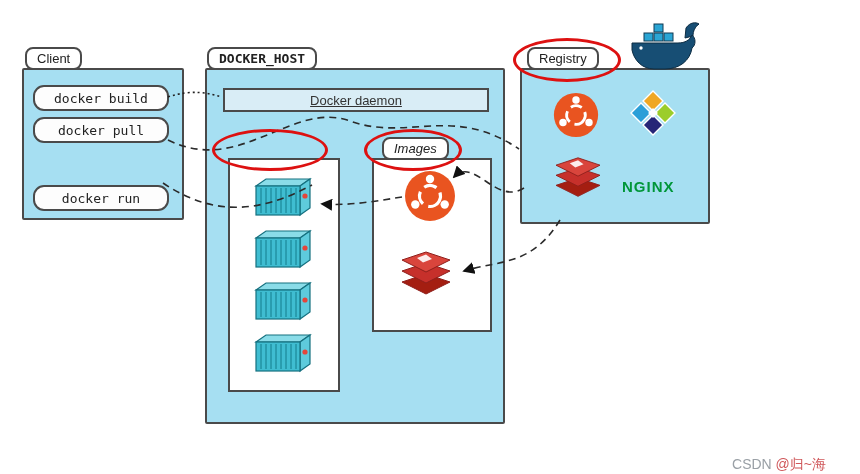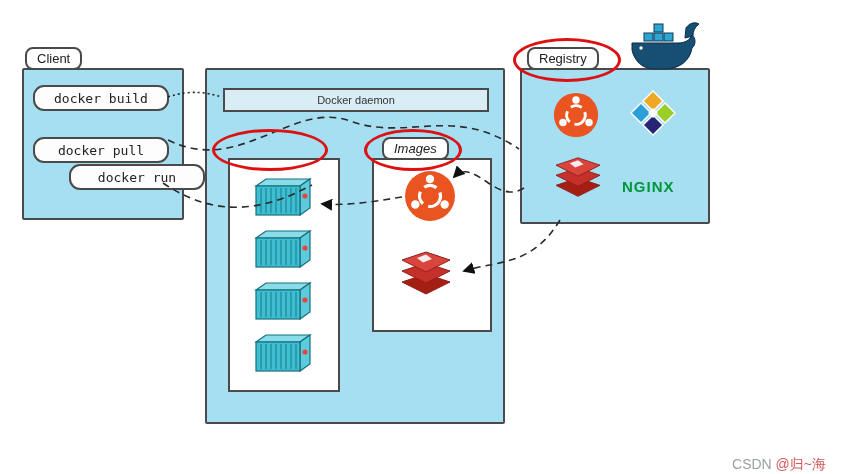--- a/index.html
+++ b/index.html
@@ -8,43 +8,44 @@
   .panel{position:absolute;background:#a6dff2;border:2px solid #4a4a4a;border-radius:2px;z-index:1;}
   .subbox{position:absolute;background:#ffffff;border:2px solid #4a4a4a;z-index:2;}
   .tab{position:absolute;background:#ffffff;border:2px solid #4a4a4a;border-radius:8px;
        padding:2px 10px;font-size:13px;color:#222;z-index:4;white-space:nowrap;}
   .tab.mono{font-family:"DejaVu Sans Mono",monospace;font-weight:bold;}
   .cmd{position:absolute;width:132px;height:22px;background:#fdfdfd;border:2px solid #4a4a4a;
        border-radius:11px;font-family:"DejaVu Sans Mono",monospace;font-size:13px;color:#222;
        display:flex;align-items:center;justify-content:center;z-index:2;}
   .daemon{position:absolute;left:223px;top:88px;width:262px;height:20px;background:#d9edf6;
           border:2px solid #4a4a4a;display:flex;align-items:center;justify-content:center;
-          font-size:11px;color:#333;z-index:2;}
+          font-size:13px;color:#333;z-index:2;text-decoration:underline;}
   .icon{position:absolute;z-index:3;}
   .redring{position:absolute;border:3px solid #dd1111;border-radius:50%;z-index:6;
            pointer-events:none;background:transparent;}
   #wires{position:absolute;left:0;top:0;width:860px;height:474px;z-index:5;pointer-events:none;}
   .nginx{position:absolute;left:622px;top:170px;font-size:15px;font-weight:800;
          letter-spacing:1px;color:#009639;z-index:3;margin-top:8px;}
   .watermark{position:absolute;right:10px;bottom:0;font-size:14px;z-index:7;}
   .watermark .brand{color:#9aa0a6;}
   .watermark .user{color:#cf5659;}
 </style>
 </head>
 <body>
 
 <div id="canvas">
 
   <div class="panel" style="left:22px;top:68px;width:158px;height:148px;"></div>
   <div class="tab" style="left:25px;top:47px;">Client</div>
   <div class="cmd" style="left:33px;top:85px;">docker build</div>
-  <div class="cmd" style="left:33px;top:137px;">docker pull</div>
-  <div class="cmd" style="left:33px;top:164px;margin-left:36px;">docker run</div>
+  <div class="cmd" style="left:33px;top:117px;">docker pull</div>
+  <div class="cmd" style="left:33px;top:185px;">docker run</div>
 
   <div class="panel" style="left:205px;top:68px;width:296px;height:352px;"></div>
+  <div class="tab mono" style="left:207px;top:47px;">DOCKER_HOST</div>
   <div class="daemon">Docker daemon</div>
 
   <div class="subbox" style="left:228px;top:158px;width:108px;height:230px;"></div>
 
   <svg class="icon" style="left:250px;top:176px;" width="64" height="42" viewBox="0 0 64 42">
     <polygon points="6,10 16,3 60,3 50,10" fill="#8adce8" stroke="#15707f" stroke-width="1.2"></polygon>
     <polygon points="50,10 60,3 60,32 50,39" fill="#5ecbdc" stroke="#15707f" stroke-width="1.2"></polygon>
     <rect x="6" y="10" width="44" height="29" fill="#3fbdd1" stroke="#15707f" stroke-width="1.2"></rect>
     <g stroke="#1b8798" stroke-width="1.2">
       <line x1="11" y1="12" x2="11" y2="37"></line>

